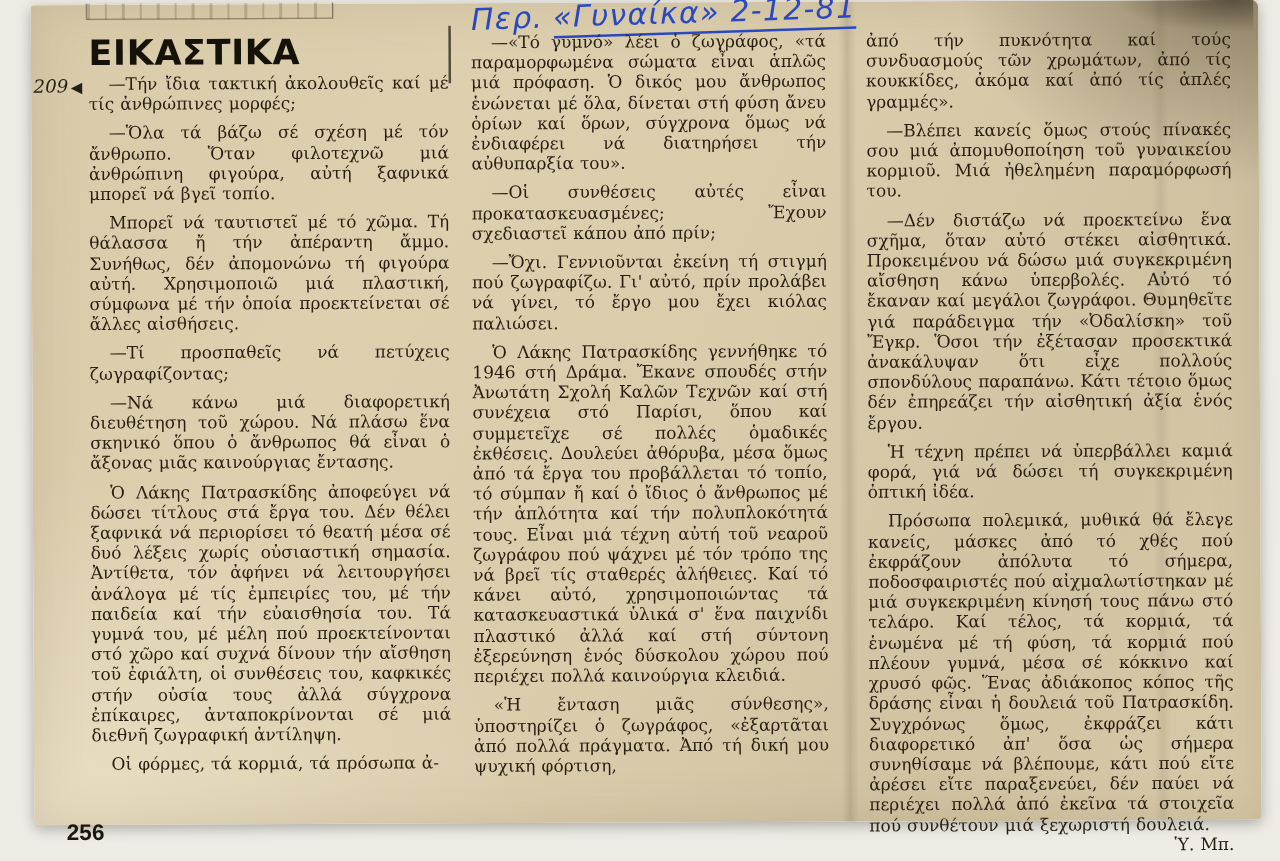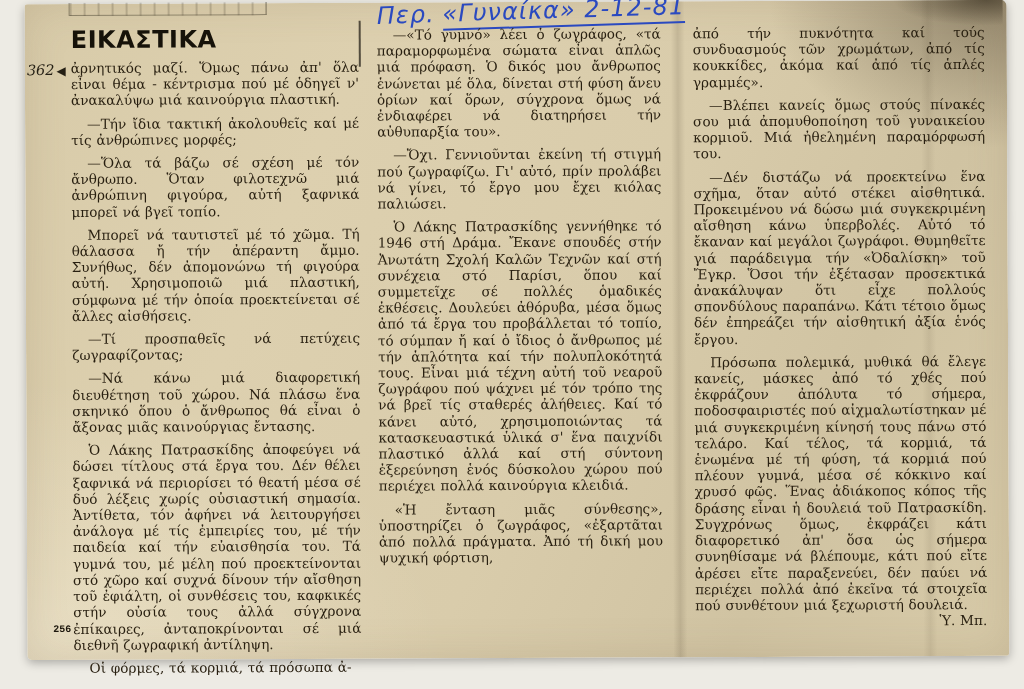--- a/index.html
+++ b/index.html
@@ -35,21 +35,21 @@
     position:absolute;right:4px;top:0;width:110px;height:26px;
     background:radial-gradient(ellipse at 85% 0%, rgba(48,40,26,0.55), rgba(48,40,26,0) 70%);
   }
   .rule-v{
     position:absolute;left:334px;top:18px;width:2px;height:46px;
     background:#2f2a20;opacity:.8;
   }
   .heading{
     position:absolute;left:46px;top:22px;margin:0;
     font-family:"DejaVu Sans", sans-serif;font-weight:bold;
-    font-size:24px;letter-spacing:.5px;color:#161209;
+    font-size:28px;letter-spacing:.5px;color:#161209;
   }
   .handwritten{
     position:absolute;left:352px;top:-5px;
     transform:rotate(-1.6deg);
     color:#2a49c0;
     font-family:"DejaVu Sans", sans-serif;
     font-style:italic;font-size:24px;letter-spacing:1px;
     white-space:nowrap;
   }
   .hw-underline{border-bottom:2px solid currentColor;padding-bottom:1px;margin-left:8px;}
@@ -63,63 +63,64 @@
     font-size:13.6px;line-height:16.2px;color:#281f10;
     word-spacing:.5px;
   }
   .col1{left:46px;top:56px;width:288px;}
   .col2{left:352px;top:24px;width:284px;}
   .col3{left:668px;top:24px;width:292px;}
   .para{margin:0 0 7px;text-indent:16px;}
   .para.no-indent{text-indent:0;}
   .signature{float:right;font-weight:normal;margin-left:14px;}
   .pagenum{
-    position:absolute;left:26px;top:620px;
-    font-family:Liberation Mono, monospace;font-weight:bold;font-size:10px;color:#1c160c;
+    position:absolute;left:26px;top:652px;
+    font-family:Liberation Sans, sans-serif;font-weight:bold;font-size:18px;color:#1c160c;
   }
 </style>
 </head>
 <body>
 
 <div class="paper">
 
   <div class="frag-topleft"></div>
   <div class="frag-topright"></div>
   <div class="fold f1"></div>
   <div class="fold f2"></div>
   <div class="rule-v"></div>
 
   <div class="handwritten">
     <span>Περ.</span><span class="hw-underline">«Γυναίκα» 2-12-81</span>
   </div>
 
   <h1 class="heading">ΕΙΚΑΣΤΙΚΑ</h1>
 
   <div class="marker">
-    <span>362</span><span class="arrow">◀</span>
+    <span>209</span><span class="arrow">◀</span>
   </div>
 
   <div class="col col1">
-      <p class="para no-indent">ἀρνητικός μαζί. Ὅμως πάνω ἀπ' ὅλα εἶναι θέμα - κέντρισμα πού μέ ὁδηγεῖ ν' ἀνακαλύψω μιά καινούργια πλαστική.</p>
       <p class="para">—Τήν ἴδια τακτική ἀκολουθεῖς καί μέ τίς ἀνθρώπινες μορφές;</p>
       <p class="para">—Ὅλα τά βάζω σέ σχέση μέ τόν ἄνθρωπο. Ὅταν φιλοτεχνῶ μιά ἀνθρώπινη φιγούρα, αὐτή ξαφνικά μπορεῖ νά βγεῖ τοπίο.</p>
       <p class="para">Μπορεῖ νά ταυτιστεῖ μέ τό χῶμα. Τή θάλασσα ἤ τήν ἀπέραντη ἄμμο. Συνήθως, δέν ἀπομονώνω τή φιγούρα αὐτή. Χρησιμοποιῶ μιά πλαστική, σύμφωνα μέ τήν ὁποία προεκτείνεται σέ ἄλλες αἰσθήσεις.</p>
       <p class="para">—Τί προσπαθεῖς νά πετύχεις ζωγραφίζοντας;</p>
       <p class="para">—Νά κάνω μιά διαφορετική διευθέτηση τοῦ χώρου. Νά πλάσω ἕνα σκηνικό ὅπου ὁ ἄνθρωπος θά εἶναι ὁ ἄξονας μιᾶς καινούργιας ἔντασης.</p>
       <p class="para">Ὁ Λάκης Πατρασκίδης ἀποφεύγει νά δώσει τίτλους στά ἔργα του. Δέν θέλει ξαφνικά νά περιορίσει τό θεατή μέσα σέ δυό λέξεις χωρίς οὐσιαστική σημασία. Ἀντίθετα, τόν ἀφήνει νά λειτουργήσει ἀνάλογα μέ τίς ἐμπειρίες του, μέ τήν παιδεία καί τήν εὐαισθησία του. Τά γυμνά του, μέ μέλη πού προεκτείνονται στό χῶρο καί συχνά δίνουν τήν αἴσθηση τοῦ ἐφιάλτη, οἱ συνθέσεις του, καφκικές στήν οὐσία τους ἀλλά σύγχρονα ἐπίκαιρες, ἀνταποκρίνονται σέ μιά διεθνῆ ζωγραφική ἀντίληψη.</p>
       <p class="para">Οἱ φόρμες, τά κορμιά, τά πρόσωπα ἀ-</p>
     </div>
   <div class="col col2">
       <p class="para">—«Τό γυμνό» λέει ὁ ζωγράφος, «τά παραμορφωμένα σώματα εἶναι ἁπλῶς μιά πρόφαση. Ὁ δικός μου ἄνθρωπος ἑνώνεται μέ ὅλα, δίνεται στή φύση ἄνευ ὁρίων καί ὅρων, σύγχρονα ὅμως νά ἐνδιαφέρει νά διατηρήσει τήν αὐθυπαρξία του».</p>
+      <p class="para">—Οἱ συνθέσεις αὐτές εἶναι προκατασκευασμένες; Ἔχουν σχεδιαστεῖ κάπου ἀπό πρίν;</p>
       <p class="para">—Ὄχι. Γεννιοῦνται ἐκείνη τή στιγμή πού ζωγραφίζω. Γι' αὐτό, πρίν προλάβει νά γίνει, τό ἔργο μου ἔχει κιόλας παλιώσει.</p>
       <p class="para">Ὁ Λάκης Πατρασκίδης γεννήθηκε τό 1946 στή Δράμα. Ἔκανε σπουδές στήν Ἀνωτάτη Σχολή Καλῶν Τεχνῶν καί στή συνέχεια στό Παρίσι, ὅπου καί συμμετεῖχε σέ πολλές ὁμαδικές ἐκθέσεις. Δουλεύει ἀθόρυβα, μέσα ὅμως ἀπό τά ἔργα του προβάλλεται τό τοπίο, τό σύμπαν ἤ καί ὁ ἴδιος ὁ ἄνθρωπος μέ τήν ἁπλότητα καί τήν πολυπλοκότητά τους. Εἶναι μιά τέχνη αὐτή τοῦ νεαροῦ ζωγράφου πού ψάχνει μέ τόν τρόπο της νά βρεῖ τίς σταθερές ἀλήθειες. Καί τό κάνει αὐτό, χρησιμοποιώντας τά κατασκευαστικά ὑλικά σ' ἕνα παιχνίδι πλαστικό ἀλλά καί στή σύντονη ἐξερεύνηση ἑνός δύσκολου χώρου πού περιέχει πολλά καινούργια κλειδιά.</p>
       <p class="para">«Ἡ ἔνταση μιᾶς σύνθεσης», ὑποστηρίζει ὁ ζωγράφος, «ἐξαρτᾶται ἀπό πολλά πράγματα. Ἀπό τή δική μου ψυχική φόρτιση,</p>
     </div>
   <div class="col col3">
       <p class="para no-indent">ἀπό τήν πυκνότητα καί τούς συνδυασμούς τῶν χρωμάτων, ἀπό τίς κουκκίδες, ἀκόμα καί ἀπό τίς ἁπλές γραμμές».</p>
       <p class="para">—Βλέπει κανείς ὅμως στούς πίνακές σου μιά ἀπομυθοποίηση τοῦ γυναικείου κορμιοῦ. Μιά ἠθελημένη παραμόρφωσή του.</p>
       <p class="para">—Δέν διστάζω νά προεκτείνω ἕνα σχῆμα, ὅταν αὐτό στέκει αἰσθητικά. Προκειμένου νά δώσω μιά συγκεκριμένη αἴσθηση κάνω ὑπερβολές. Αὐτό τό ἔκαναν καί μεγάλοι ζωγράφοι. Θυμηθεῖτε γιά παράδειγμα τήν «Ὀδαλίσκη» τοῦ Ἔγκρ. Ὅσοι τήν ἐξέτασαν προσεκτικά ἀνακάλυψαν ὅτι εἶχε πολλούς σπονδύλους παραπάνω. Κάτι τέτοιο ὅμως δέν ἐπηρεάζει τήν αἰσθητική ἀξία ἑνός ἔργου.</p>
+      <p class="para">Ἡ τέχνη πρέπει νά ὑπερβάλλει καμιά φορά, γιά νά δώσει τή συγκεκριμένη ὀπτική ἰδέα.</p>
       <p class="para">Πρόσωπα πολεμικά, μυθικά θά ἔλεγε κανείς, μάσκες ἀπό τό χθές πού ἐκφράζουν ἀπόλυτα τό σήμερα, ποδοσφαιριστές πού αἰχμαλωτίστηκαν μέ μιά συγκεκριμένη κίνησή τους πάνω στό τελάρο. Καί τέλος, τά κορμιά, τά ἑνωμένα μέ τή φύση, τά κορμιά πού πλέουν γυμνά, μέσα σέ κόκκινο καί χρυσό φῶς. Ἕνας ἀδιάκοπος κόπος τῆς δράσης εἶναι ἡ δουλειά τοῦ Πατρασκίδη. Συγχρόνως ὅμως, ἐκφράζει κάτι διαφορετικό ἀπ' ὅσα ὡς σήμερα συνηθίσαμε νά βλέπουμε, κάτι πού εἴτε ἀρέσει εἴτε παραξενεύει, δέν παύει νά περιέχει πολλά ἀπό ἐκεῖνα τά στοιχεῖα πού συνθέτουν μιά ξεχωριστή δουλειά.<span class="signature">Ὑ. Μπ.</span></p>
     </div>
 
   <div class="pagenum">256</div>
 
 </div>
 
 </body></html>

